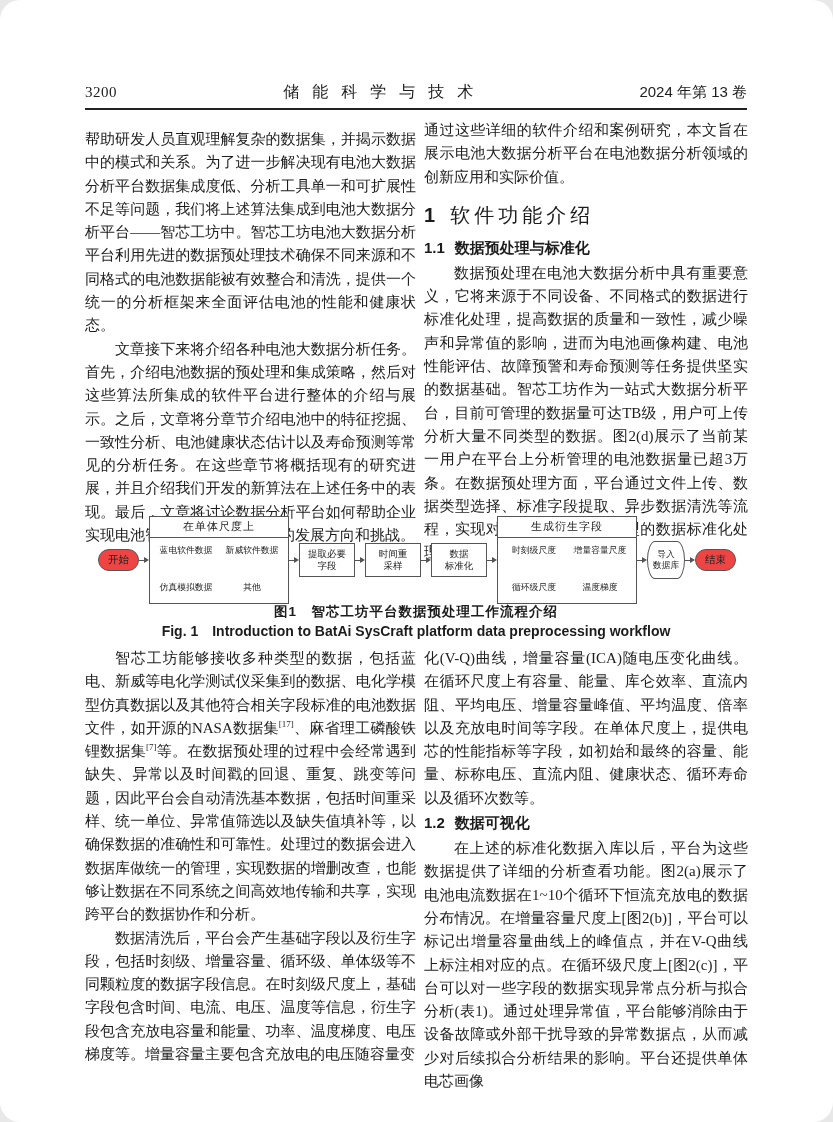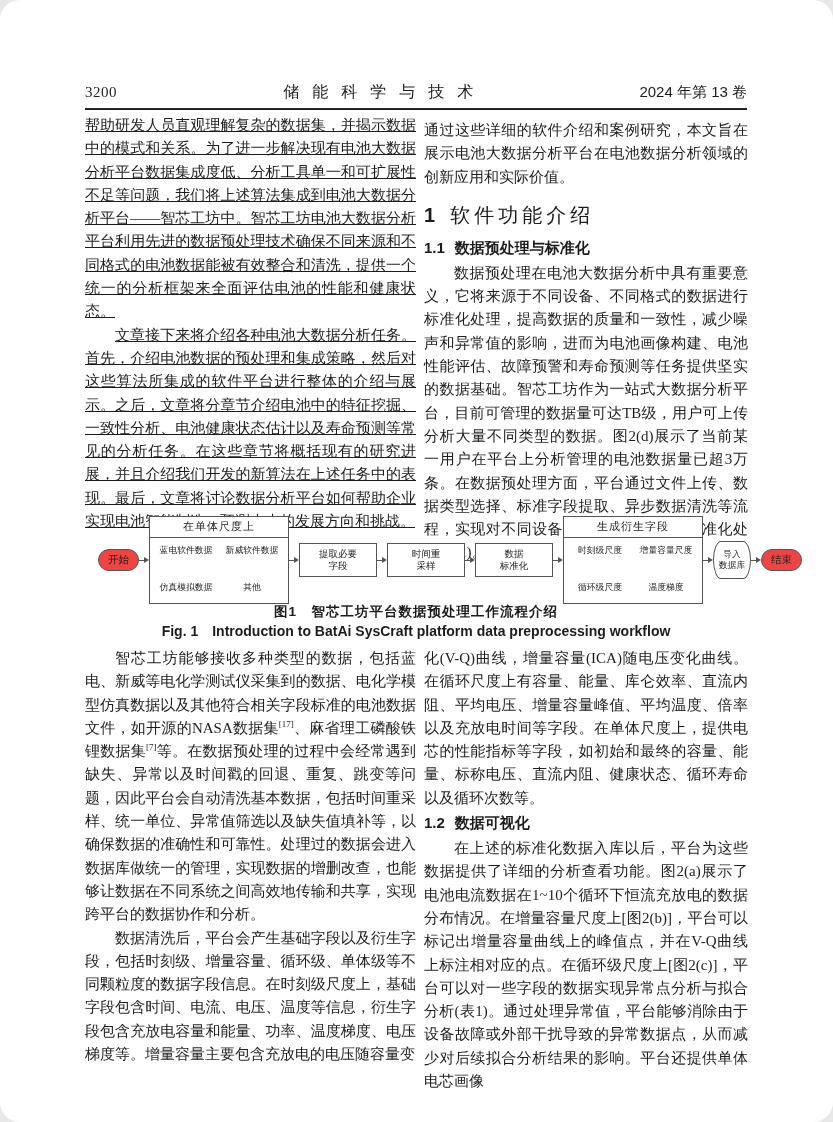--- a/index.html
+++ b/index.html
@@ -10,38 +10,38 @@
   
   .runhead{position:absolute;left:85px;top:82px;width:662px;display:flex;align-items:baseline;justify-content:space-between;font-size:15px;}
   .runhead .pageno{font-size:15px;letter-spacing:.5px;}
   .runhead .jtitle{letter-spacing:13px;font-size:16px;text-indent:13px;}
   .runhead .vol{font-size:15px;font-family:"Liberation Sans",sans-serif;}
   .headrule{position:absolute;left:85px;top:108px;width:662px;height:2px;background:#222;}
   
   .col{position:absolute;font-size:15px;line-height:23.3px;text-align:justify;text-justify:inter-ideograph;}
   .col p{margin:0;text-indent:2em;}
   .col p.cont{text-indent:0;}
-  .col-lt{left:85px;top:114px;width:331px;text-decoration:underline;}
+  .col-lt{left:85px;top:128px;width:331px;}
   .col-rt{left:424px;top:119px;width:324px;}
   .col-lb{left:85px;top:647px;width:331px;}
   .col-rb{left:424px;top:647px;width:324px;}
   sup.ref{font-size:9px;line-height:0;}
   
   .sec-h1{display:flex;align-items:baseline;gap:15px;margin:13px 0 9px 0;font-size:20px;line-height:26px;}
   .sec-h1 .num{font-family:"Liberation Sans",sans-serif;font-weight:bold;}
   .sec-h1 .ttl{letter-spacing:4px;}
   .sec-h2{display:flex;align-items:baseline;gap:10px;margin:2px 0 3px 0;
     font-family:"Liberation Sans",sans-serif;font-weight:bold;font-size:15px;line-height:22px;}
   
   .figure{position:absolute;left:85px;top:524px;width:662px;}
   .flow{width:636px;margin:0 auto;height:72px;display:flex;align-items:center;
     font-family:"Liberation Sans",sans-serif;color:#222;}
   .stadium{flex:0 0 auto;border:1px solid #555;border-radius:12px;padding:3px 9px;font-size:10.5px;background:#ef4444;white-space:nowrap;}
   .pbox{flex:0 0 auto;border:1px solid #555;background:#fff;text-align:center;font-size:9.5px;
-    line-height:1.3;padding:4px 14px;white-space:pre-line;min-width:48px;}
+    line-height:1.3;padding:4px 3px;white-space:pre-line;min-width:48px;}
   .bigbox{flex:0 0 138px;border:1px solid #555;background:#fff;}
   .bb-title{border-bottom:1px solid #555;text-align:center;font-size:11px;padding:2px 0 3px;letter-spacing:1px;}
   .bb-grid{display:grid;grid-template-columns:1fr 1fr;row-gap:25px;padding:7px 3px 9px;text-align:center;font-size:8.8px;}
   .cyl{flex:0 0 36px;height:36px;border:1px solid #555;border-radius:8px/50%;background:#fff;
     display:flex;align-items:center;justify-content:center;text-align:center;font-size:8.8px;line-height:1.2;white-space:pre-line;}
   .arrow{display:flex;align-items:center;min-width:10px;}
   .arrow .shaft{flex:1;height:1px;background:#555;}
   .arrow .tip{width:0;height:0;border-left:5px solid #555;border-top:3px solid transparent;border-bottom:3px solid transparent;}
   .g1{flex-grow:1;} .g2{flex-grow:3;} .g3{flex-grow:1.6;} .g4{flex-grow:.8;}
   .caption{margin-top:7px;text-align:center;font-family:"Liberation Sans",sans-serif;font-weight:bold;}

